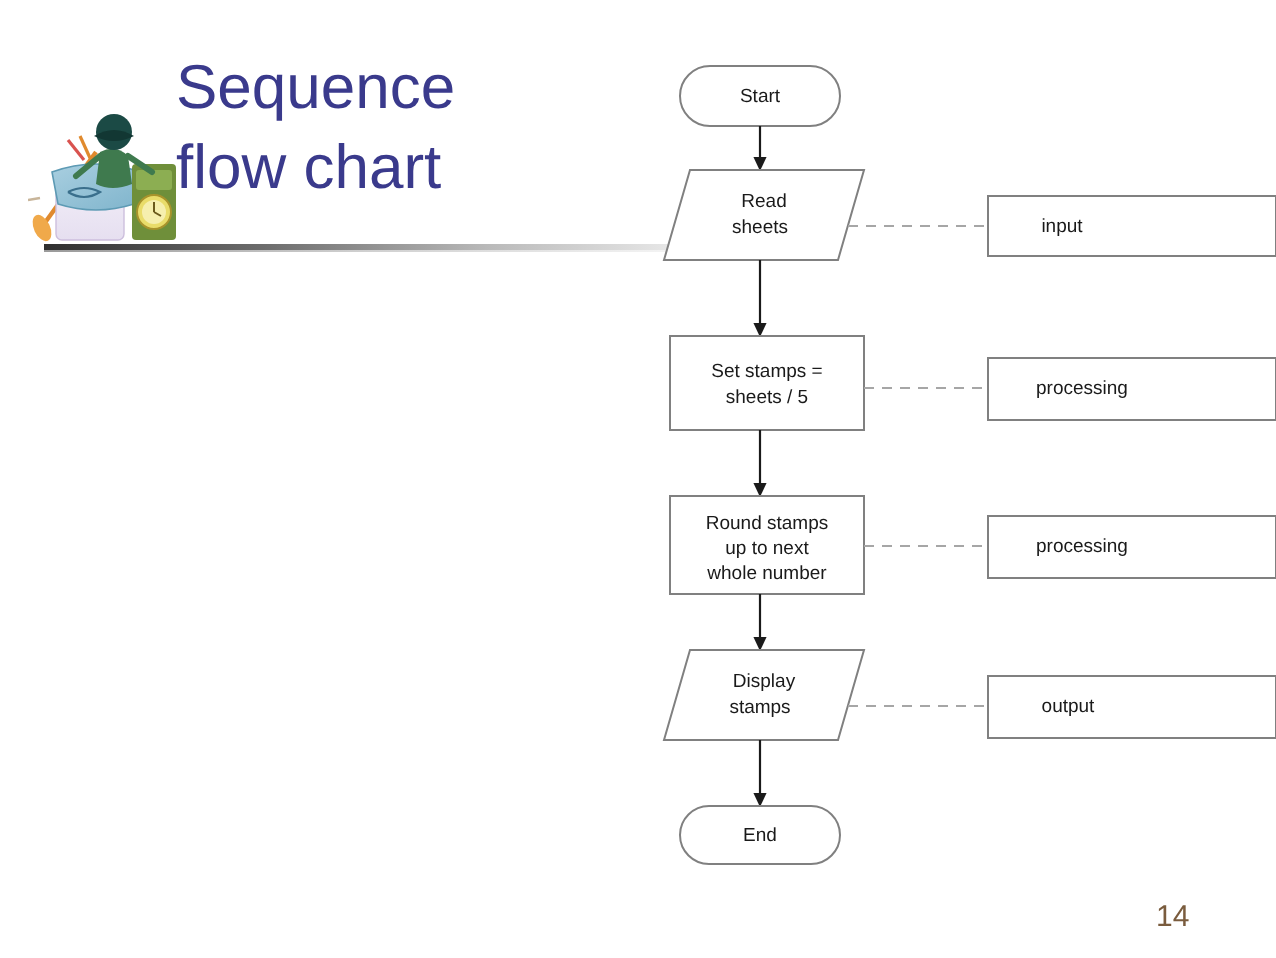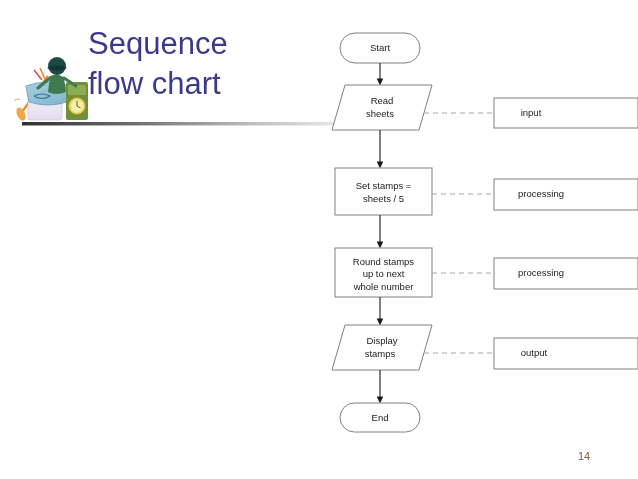--- a/index.html
+++ b/index.html
@@ -96,21 +96,21 @@
     fill: none;
     stroke-dasharray: 5 4;
   }
 
   
   #page-number {
     position: absolute;
     left: 578px;
     top: 450px;
     font-family: "Liberation Sans", sans-serif;
-    font-size: 11px;
+    font-size: 15px;
     color: #7a5c3e;
   }
 </style>
 </head>
 <body>
 
 <div id="slide">
 
   <div id="clipart">
     <svg width="88" height="80" viewBox="0 0 88 80" xmlns="http://www.w3.org/2000/svg">

